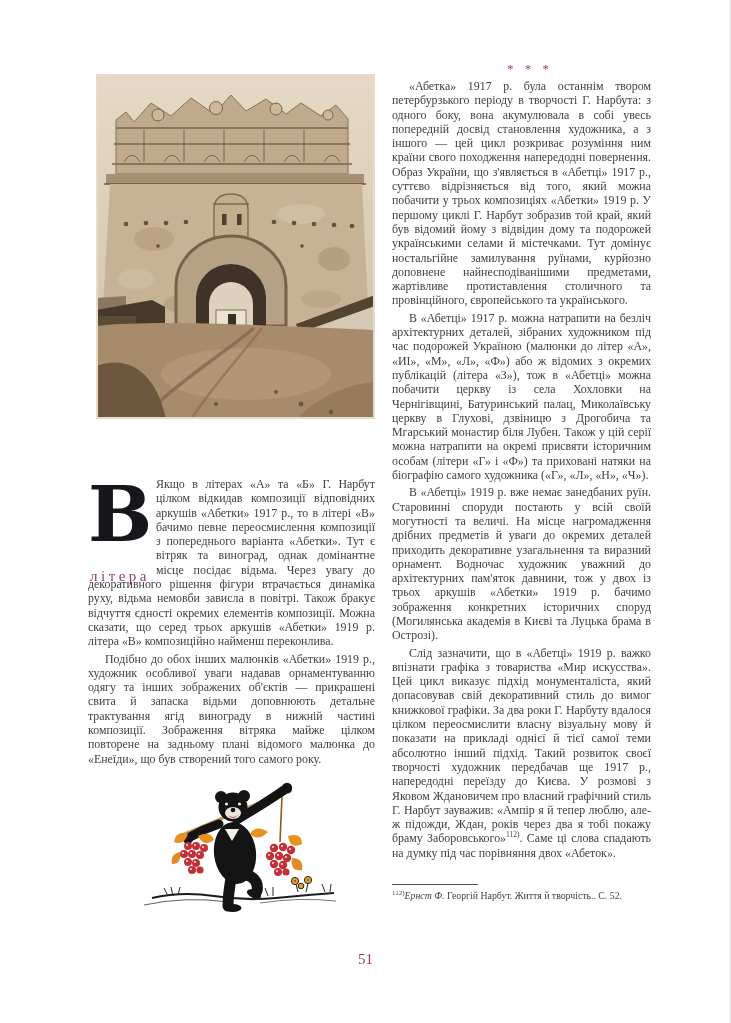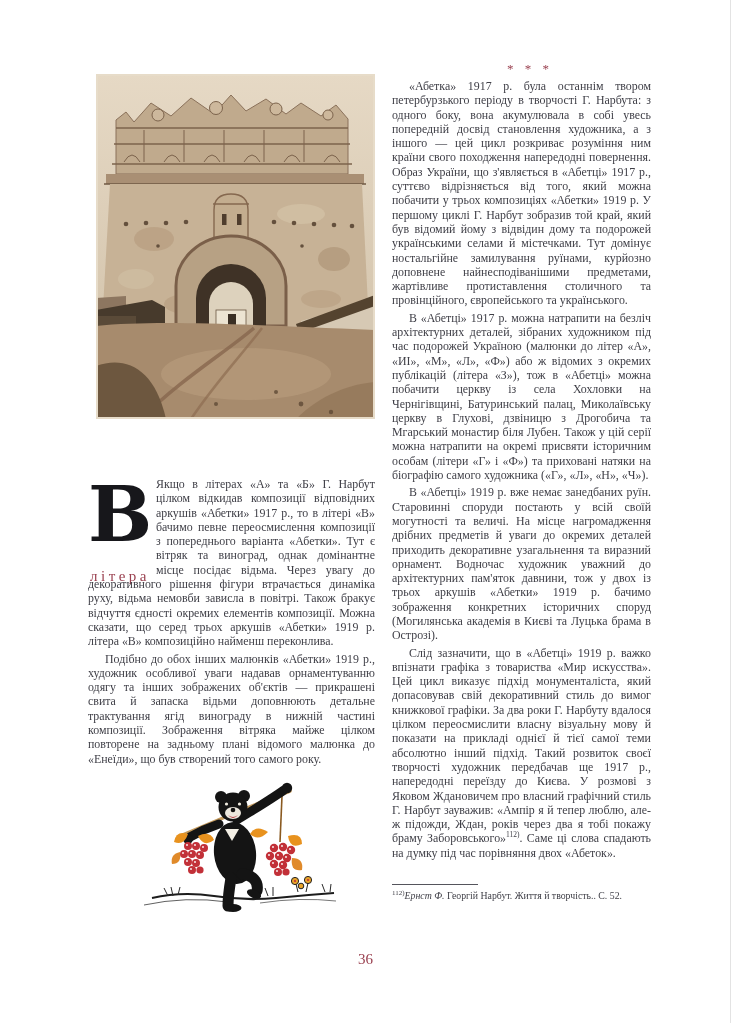--- a/index.html
+++ b/index.html
@@ -310,15 +310,15 @@
     <p><span>В «Абетці» 1917 р. можна натрапити на безліч архітектурних деталей, зібраних художником під час подорожей Україною (малюнки до літер «А», «ИІ», «М», «Л», «Ф») або ж відомих з окремих публікацій (літера «З»), тож в «Абетці» можна побачити церкву із села Хохловки на Чернігівщині, Батуринський палац, Миколаївську церкву в Глухові, дзвіницю з Дрогобича та Мгарський монастир біля Лубен. Також у цій серії можна натрапити на окремі присвяти історичним особам (літери «Г» і «Ф») та приховані натяки на біографію самого художника («Г», «Л», «Н», «Ч»).</span></p>
     <p><span>В «Абетці» 1919 р. вже немає занедбаних руїн. Старовинні споруди постають у всій своїй могутності та величі. На місце нагромадження дрібних предметів й уваги до окремих деталей приходить декоративне узагальнення та виразний орнамент. Водночас художник уважний до архітектурних пам'яток давнини, тож у двох із трьох аркушів «Абетки» 1919 р. бачимо зображення конкретних історичних споруд (Могилянська академія в Києві та Луцька брама в Острозі).</span></p>
     <p><span>Слід зазначити, що в «Абетці» 1919 р. важко впізнати графіка з товариства «Мир искусства». Цей цикл виказує підхід монументаліста, який допасовував свій декоративний стиль до вимог книжкової графіки. За два роки Г. Нарбуту вдалося цілком переосмислити власну візуальну мову й показати на прикладі однієї й тієї самої теми абсолютно інший підхід. Такий розвиток своєї творчості художник передбачав ще 1917 р., напередодні переїзду до Києва. У розмові з Яковом Ждановичем про власний графічний стиль Г. Нарбут зауважив: «Ампір я й тепер люблю, але-ж підожди, Ждан, років через два я тобі покажу браму Заборовського»</span><sup class="fnref">112)</sup><span>. Саме ці слова спадають на думку під час порівняння двох «Абеток».</span></p>
   </div>
 
   <div class="footnote">
     <div class="fn-rule"></div>
     <span class="fn-marker">112)</span><span class="fn-author">Ернст Ф.</span><span> Георгій Нарбут. Життя й творчість.. С. 52.</span>
   </div>
 
-  <div class="pagenum">36</div>
+  <div class="pagenum">51</div>
 
 </div>
 
 </body></html>

